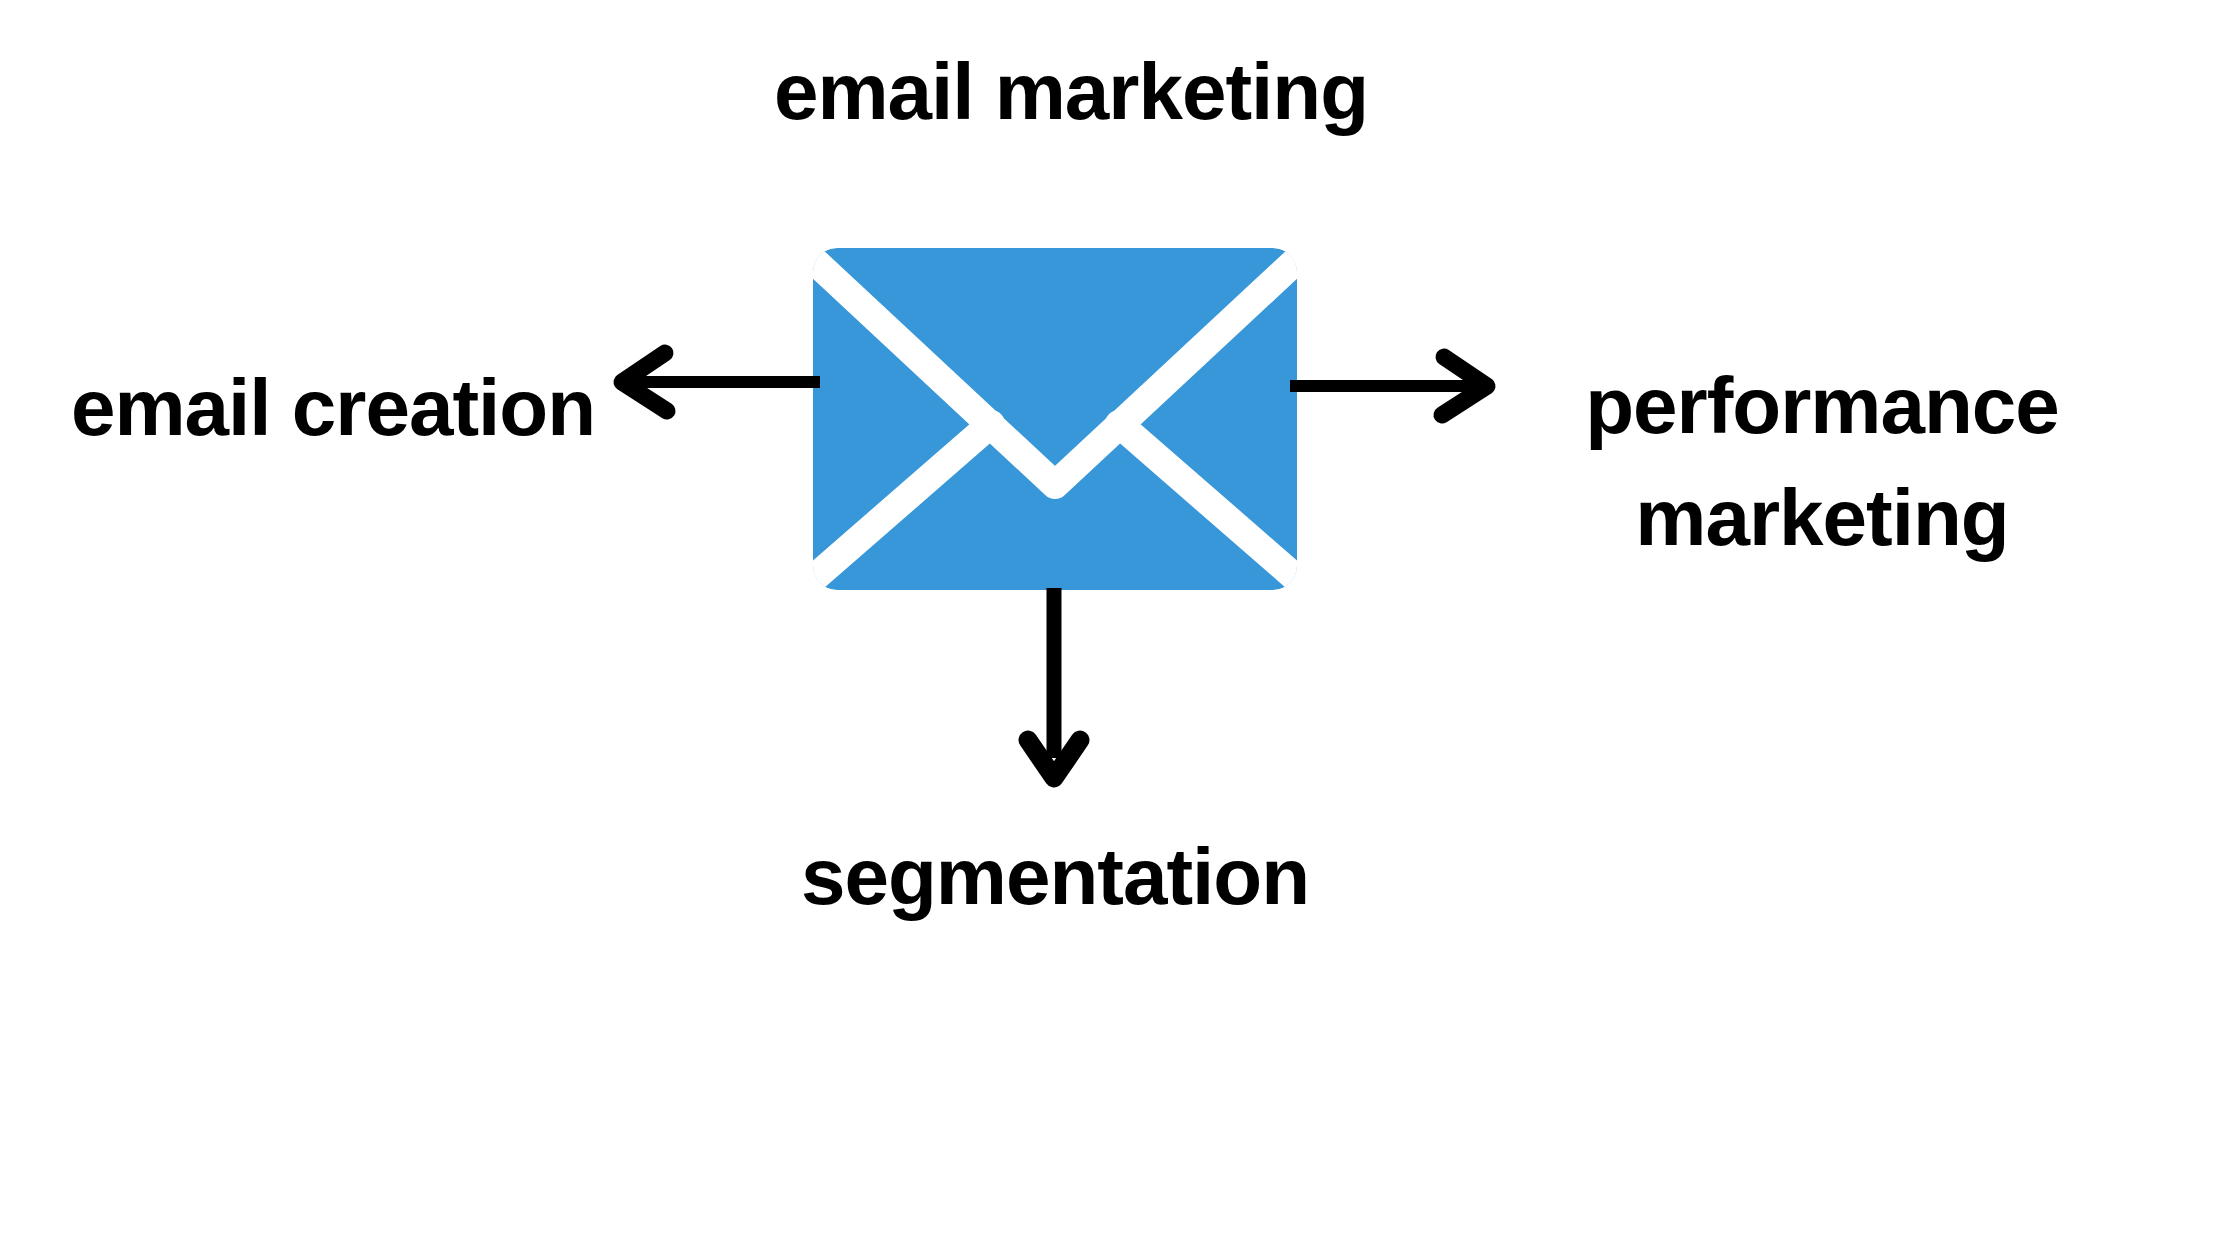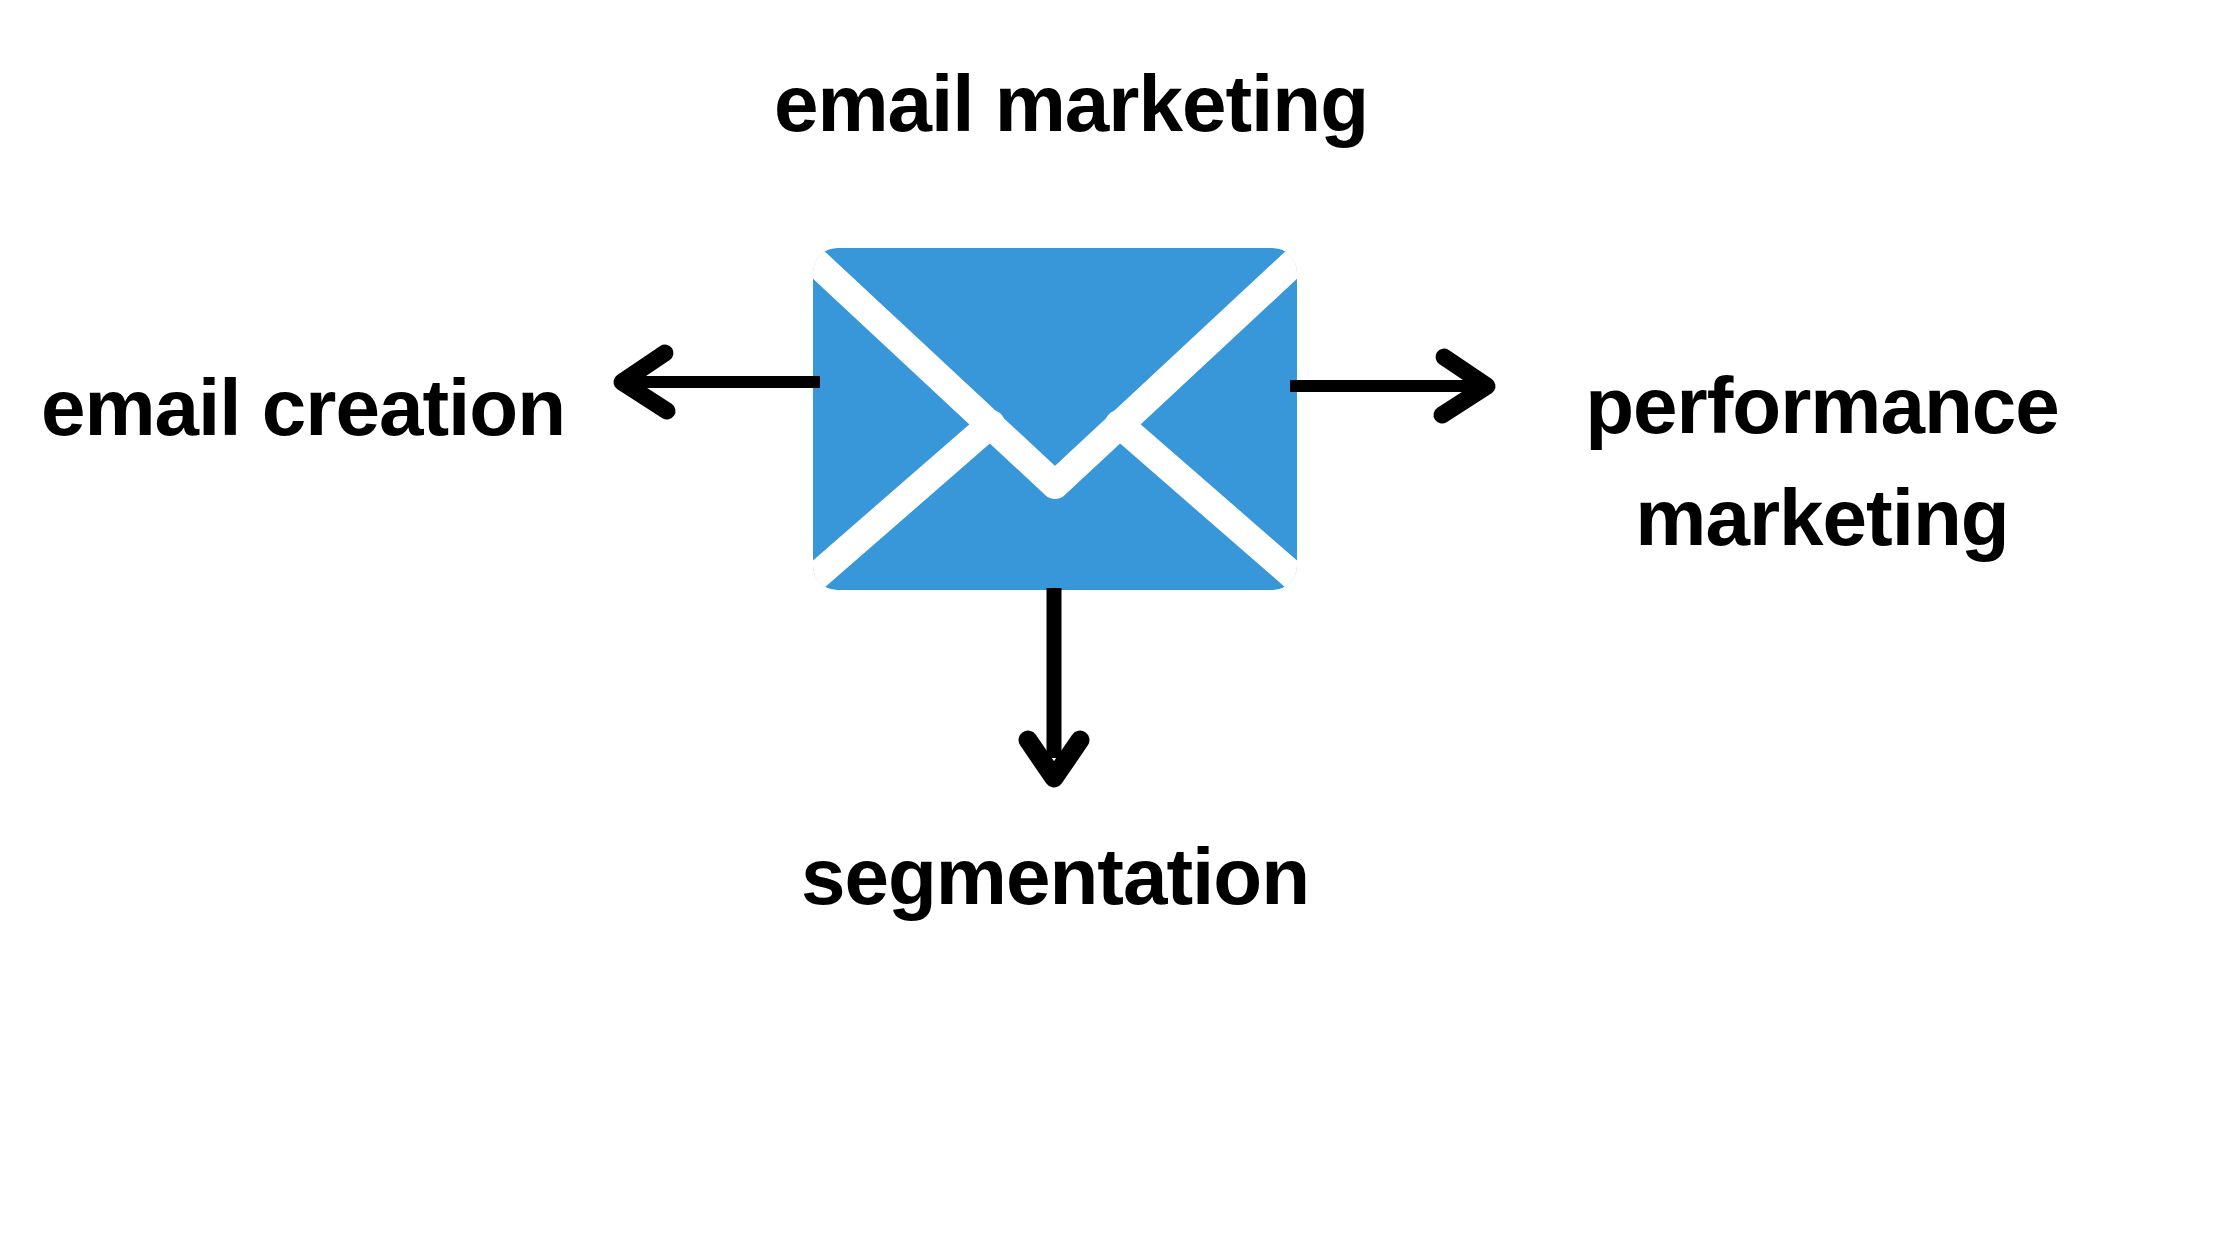--- a/index.html
+++ b/index.html
@@ -18,22 +18,22 @@
     color: #000000;
   }
   .label {
     position: absolute;
     font-size: 80px;
     line-height: 1;
     letter-spacing: -1px;
     text-align: center;
     white-space: nowrap;
   }
-  .label-title       { left: 752px;  top: 64px;  width: 638px; }
-  .label-left        { left: 6px;   top: 368px; width: 594px; }
+  .label-title       { left: 752px;  top: 52px;  width: 638px; }
+  .label-left        { left: 36px;   top: 368px; width: 594px; }
   .label-right       { left: 1520px; top: 350px; width: 604px;
                        line-height: 112px; white-space: normal; }
   .label-bottom      { left: 755px;  top: 837px; width: 600px; }
   .icon-box { position: absolute; }
   .envelope-box    { left: 813px;  top: 248px; }
   .arrow-left-box  { left: 600px;  top: 336px; }
   .arrow-right-box { left: 1290px; top: 340px; }
   .arrow-down-box  { left: 1014px; top: 588px; }
 </style>
 </head>

